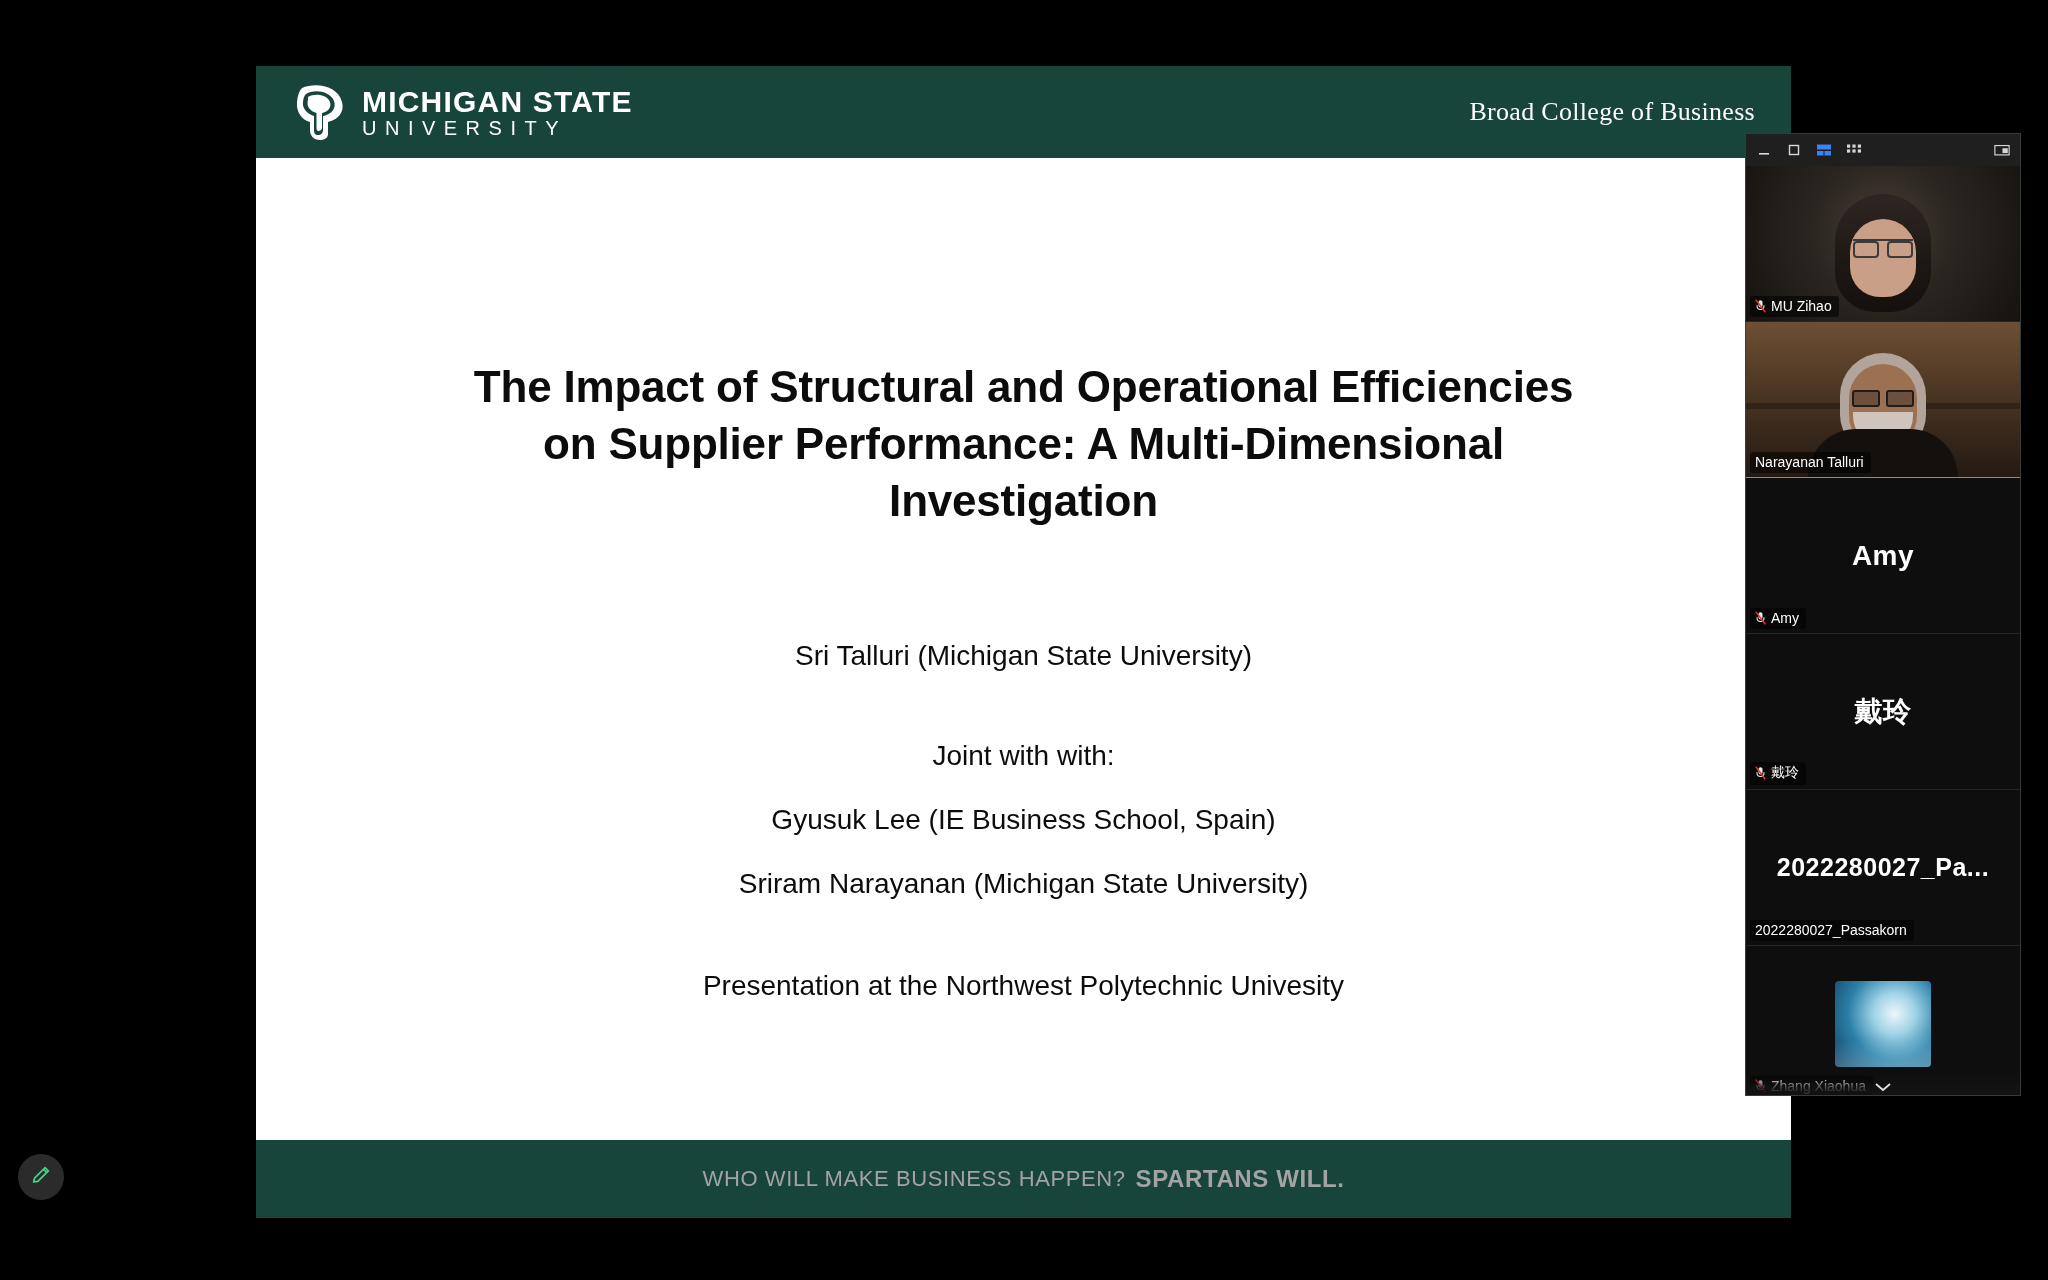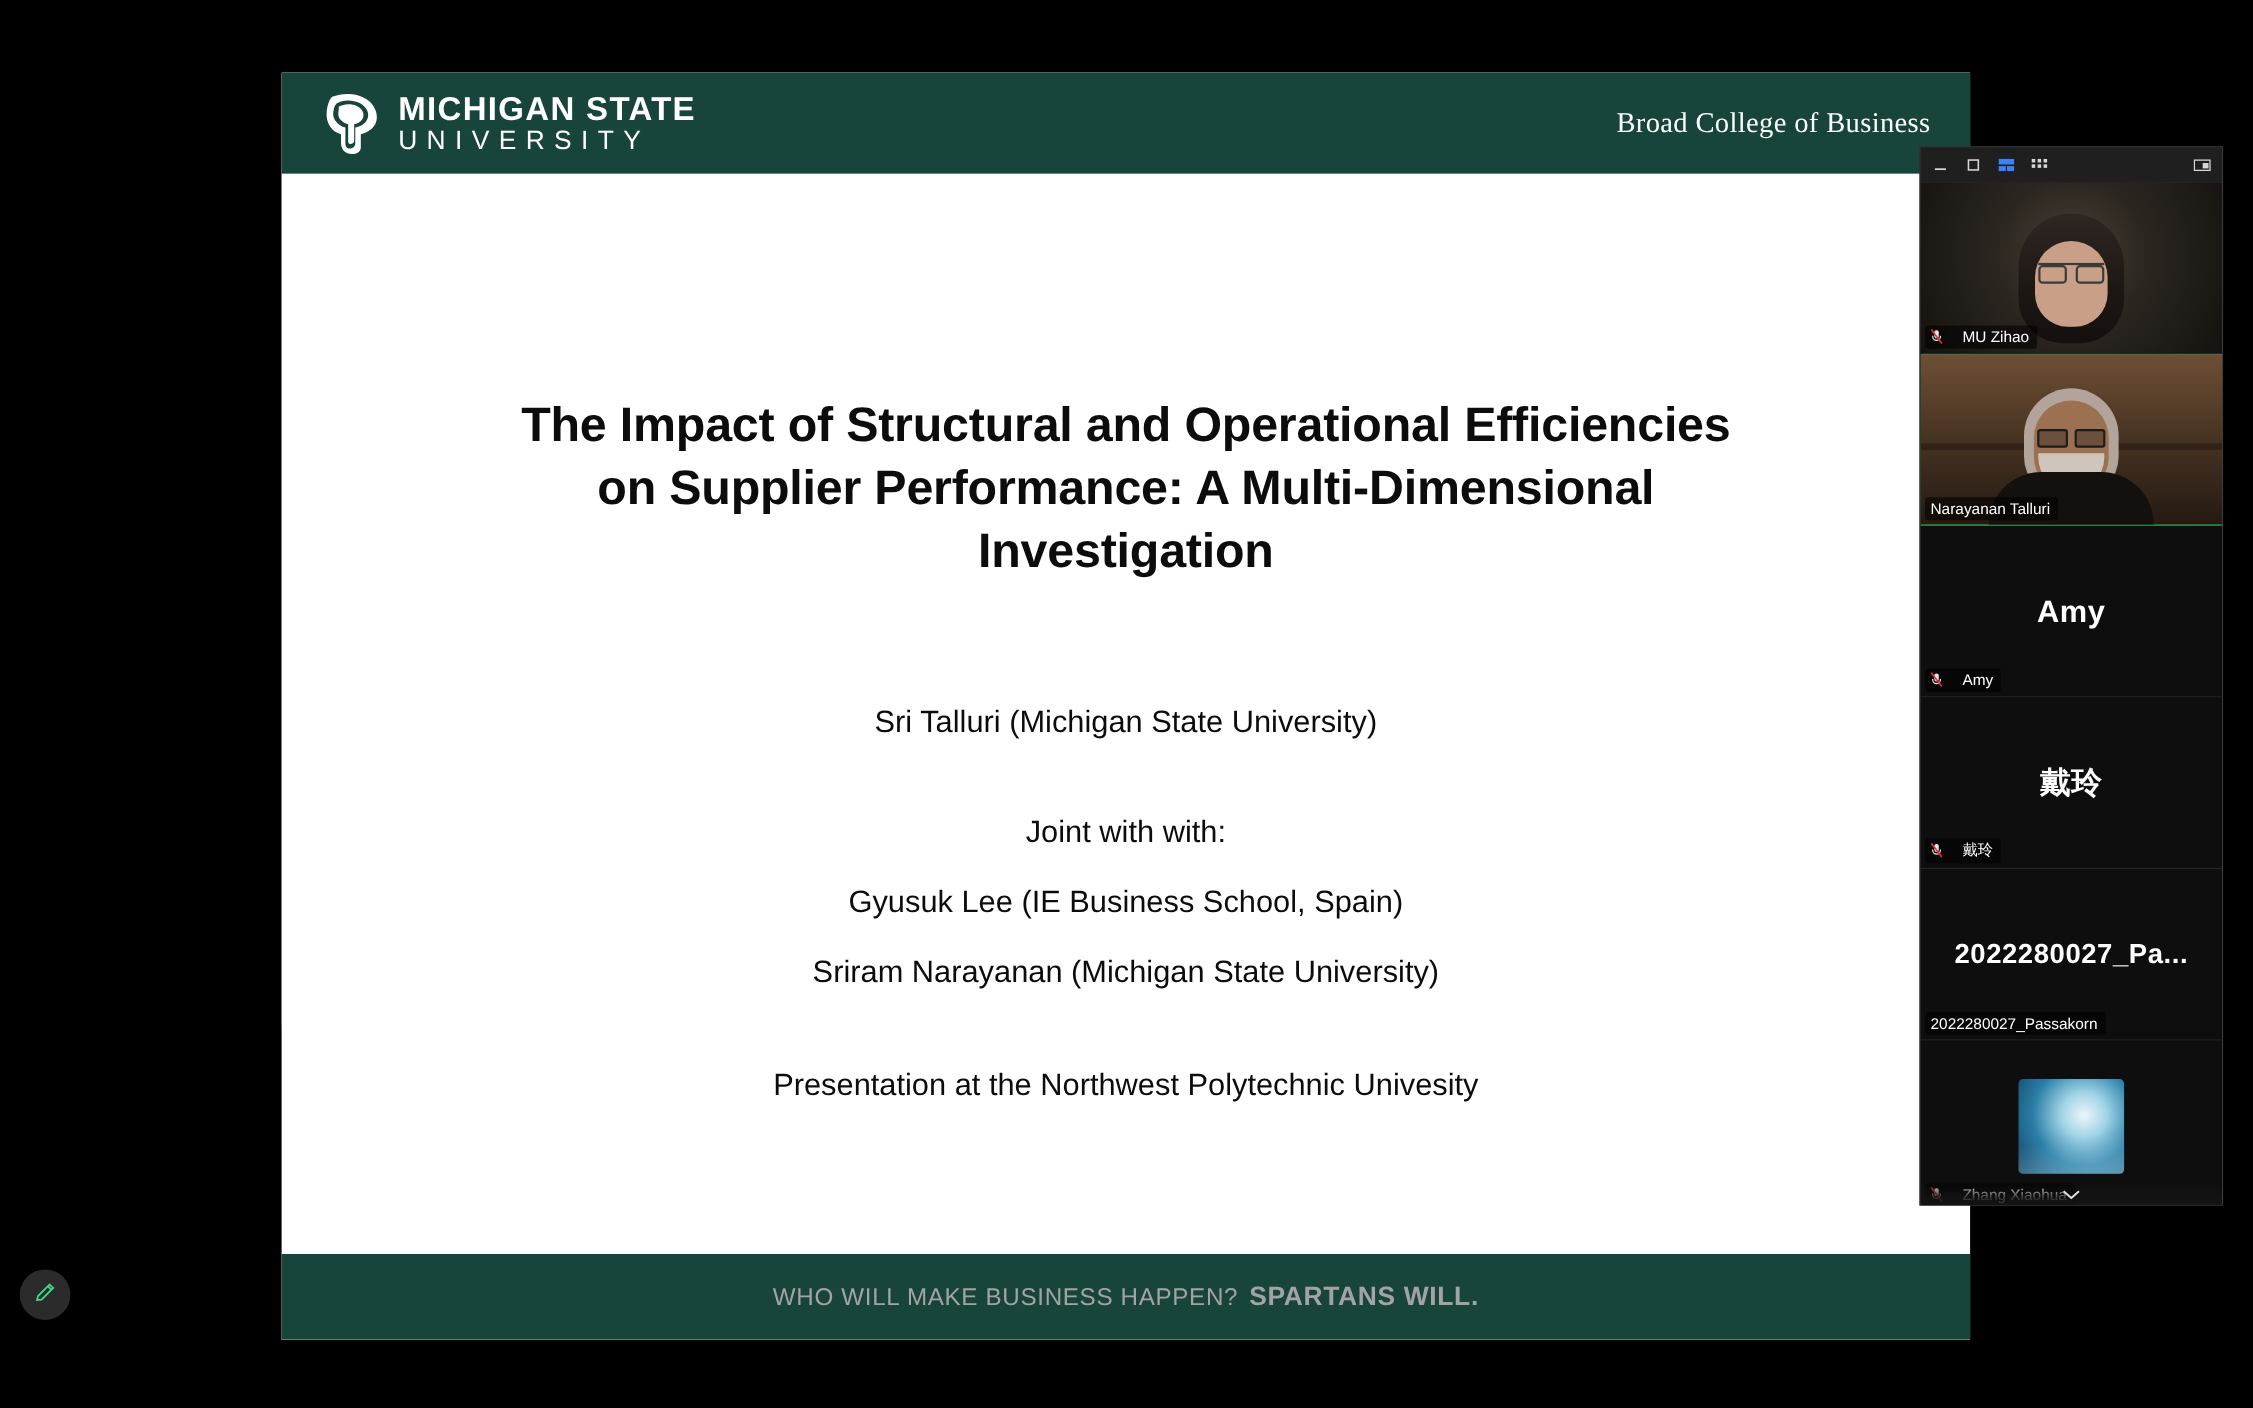--- a/index.html
+++ b/index.html
@@ -63,21 +63,21 @@
     flex-direction: column;
     line-height: 1;
     color: #ffffff;
   }
   .msu-line1 {
     font-size: 30px;
     font-weight: bold;
     letter-spacing: 1.2px;
   }
   .msu-line2 {
-    font-size: 24px;
+    font-size: 20px;
     letter-spacing: 8.5px;
     margin-top: 1px;
   }
 
   .broad-college {
     color: #ffffff;
     font-size: 26px;
     letter-spacing: 0.3px;
     font-family: "Liberation Serif", serif;
   }
@@ -202,21 +202,21 @@
     border-bottom: 1px solid #262626;
   }
   .tile.active { outline: 3px solid #35c05a; outline-offset: -3px; }
 
   .tile-name {
     position: absolute;
     left: 4px;
     bottom: 4px;
     display: flex;
     align-items: center;
-    gap: 18px;
+    gap: 5px;
     background: rgba(0,0,0,0.55);
     padding: 2px 7px 3px 5px;
     border-radius: 3px;
     color: #ffffff;
     font-size: 14px;
     max-width: 94%;
     white-space: nowrap;
     overflow: hidden;
     text-overflow: ellipsis;
   }

